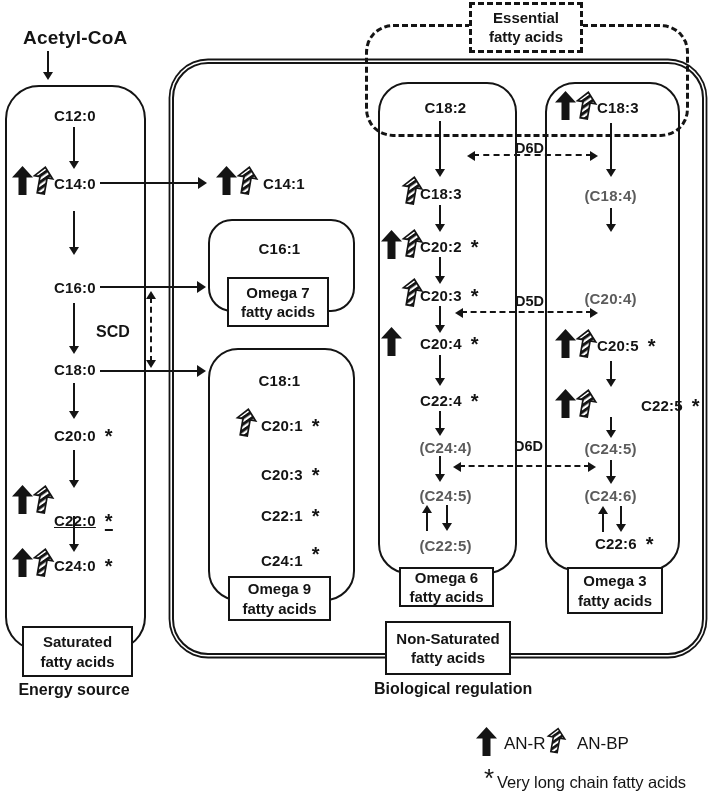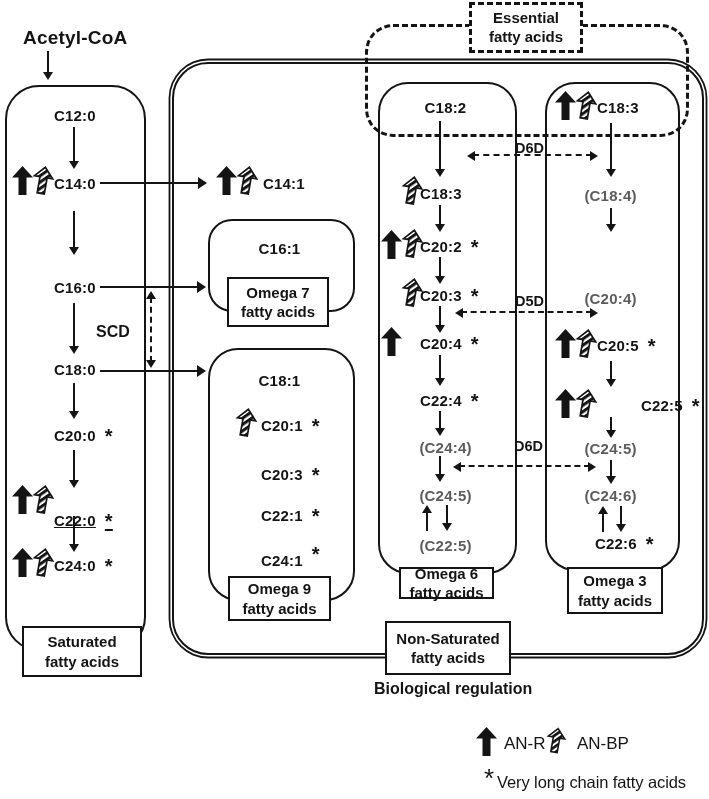--- a/index.html
+++ b/index.html
@@ -286,33 +286,34 @@
       <span class="hl"></span>
       <span class="hr"></span>
     </div>
   <div class="enz" style="left:514px;top:438px;">D6D</div>
   <div class="dh" style="left:453px;top:461px;width:143px;">
       <span class="l"></span>
       <span class="hl"></span>
       <span class="hr"></span>
     </div>
 
-  <div class="lbox" style="left:22px;top:626px;width:120px;height:51px;">Saturated
+  <div class="lbox" style="left:22px;top:626px;width:111px;height:51px;">Saturated
 fatty acids</div>
   <div class="lbox" style="left:227px;top:277px;width:102px;height:50px;">Omega 7
 fatty acids</div>
   <div class="lbox" style="left:228px;top:576px;width:103px;height:45px;">Omega 9
 fatty acids</div>
-  <div class="lbox" style="left:399px;top:567px;width:95px;height:32px;">Omega 6
+  <div class="lbox" style="left:399px;top:567px;width:95px;height:40px;">Omega 6
 fatty acids</div>
   <div class="lbox" style="left:567px;top:567px;width:96px;height:47px;">Omega 3
 fatty acids</div>
   <div class="lbox" style="left:385px;top:621px;width:126px;height:54px;border-width:2.6px;">Non-Saturated
 fatty acids</div>
 
+  <div class="cap" style="left:8px;top:681px;width:132px;">Energy source</div>
   <div class="cap" style="left:374px;top:680px;width:148px;">Biological regulation</div>
 
   <svg class="ico" viewBox="0 0 21 29" style="left:476px;top:727px;">
       <use href="#up-solid"></use>
     </svg>
   <div class="leg" style="left:504px;top:734px;">AN-R</div>
   <svg class="ico tilt" viewBox="0 0 21 29" style="left:547px;top:727px;width:19px;height:27px;">
       <use href="#up-striped"></use>
     </svg>
   <div class="leg" style="left:577px;top:734px;">AN-BP</div>

